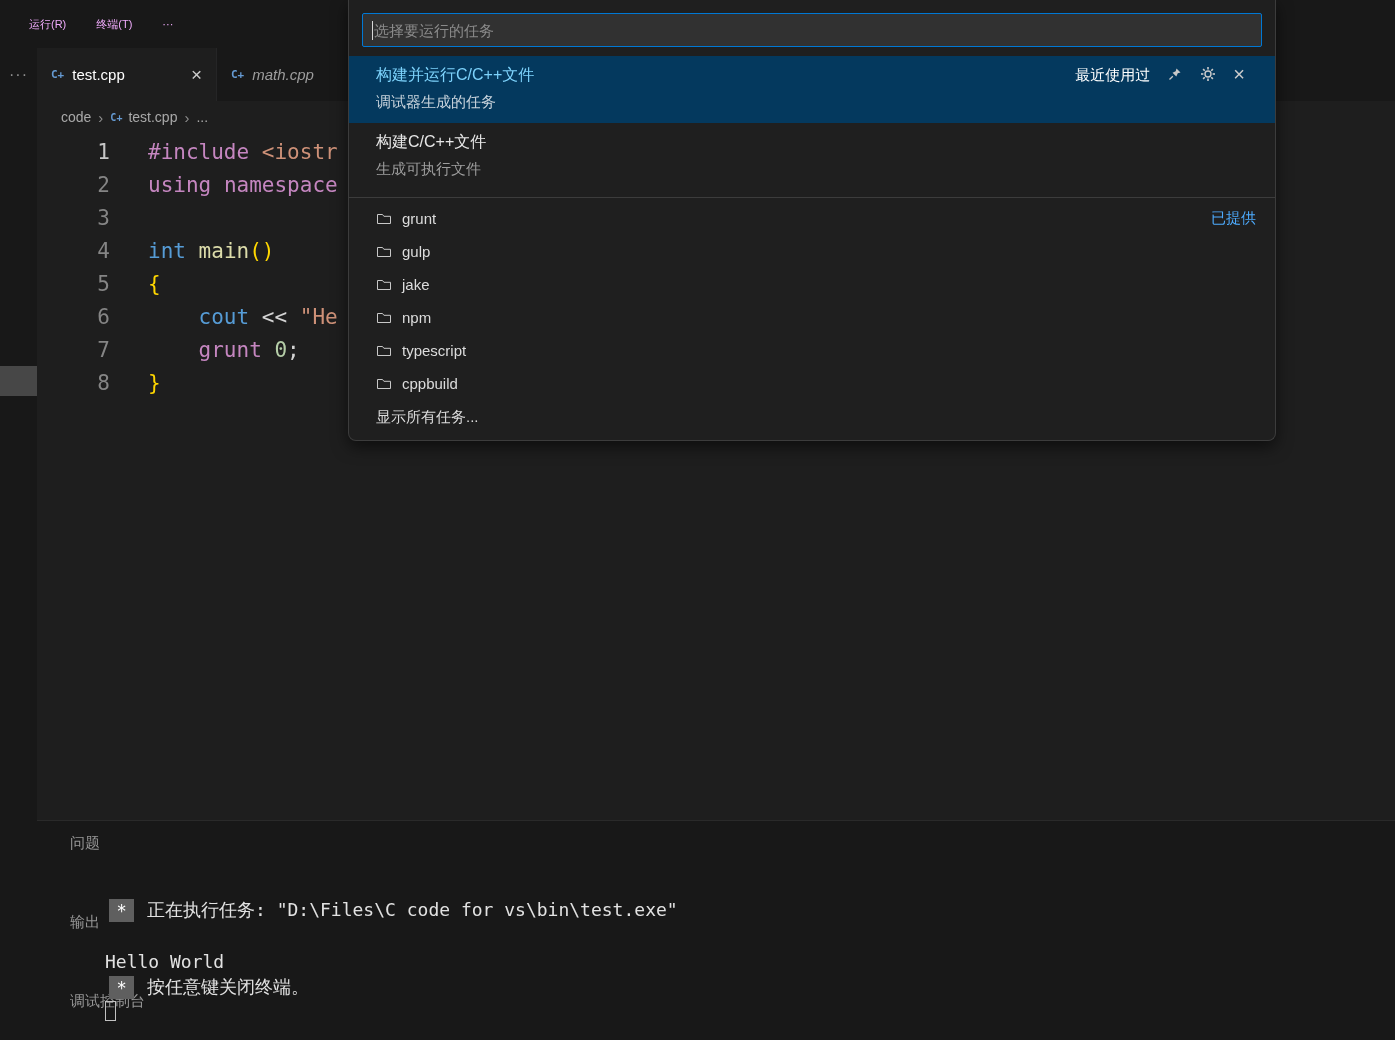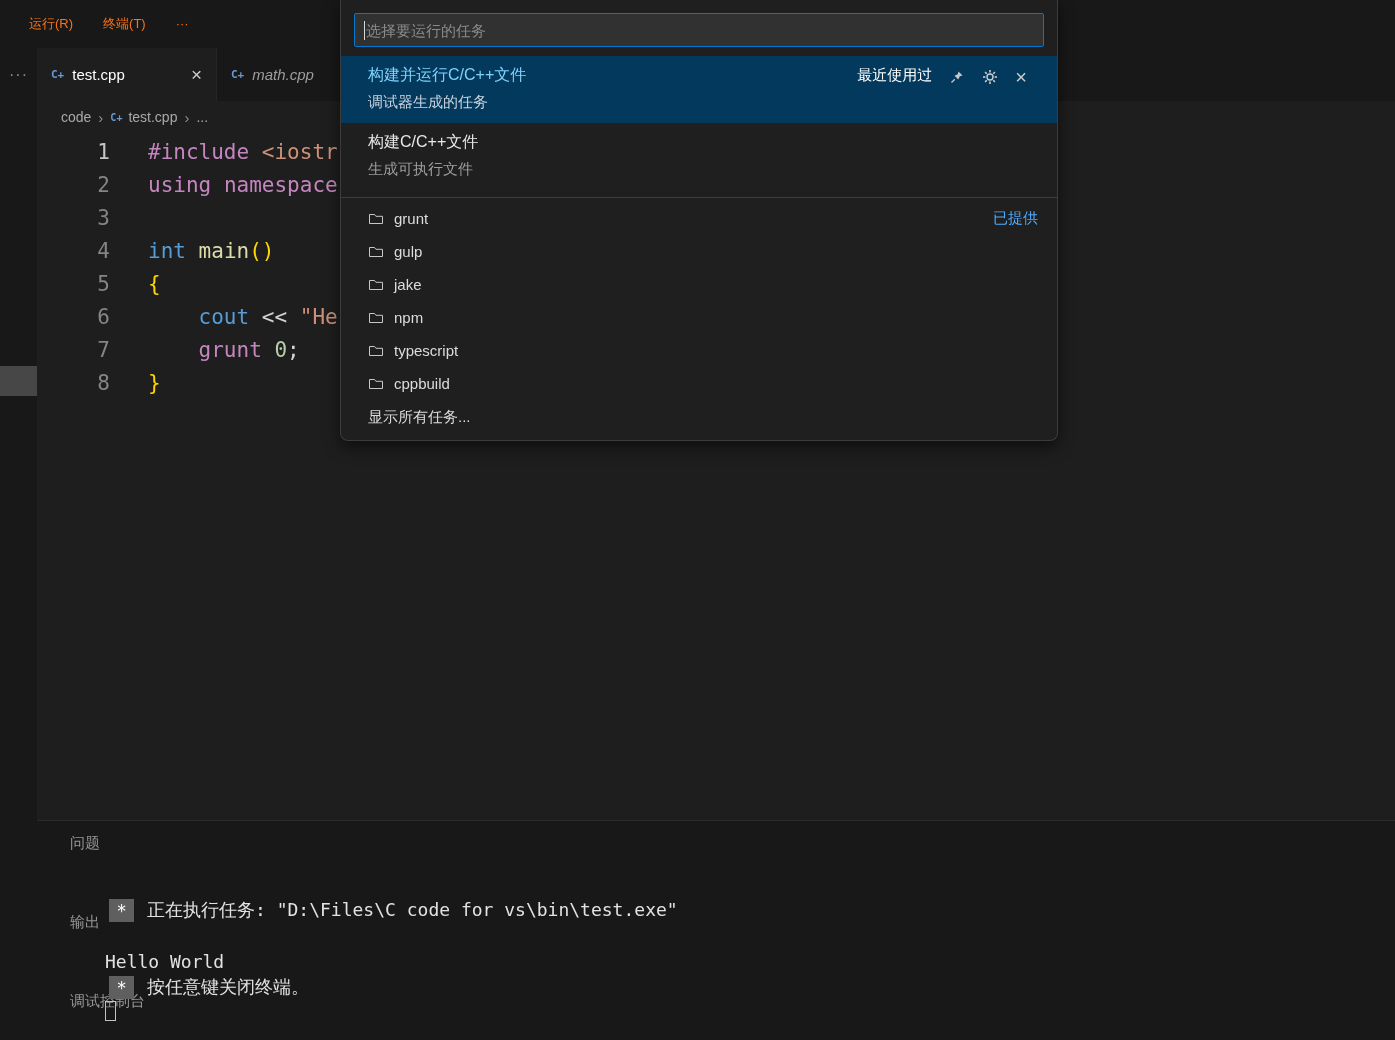--- a/index.html
+++ b/index.html
@@ -5,21 +5,21 @@
   * { margin:0; padding:0; box-sizing:border-box; }
   html,body { background:#1e1e1e; }
   #app {
     position:relative; width:1395px; height:1040px; overflow:hidden;
     background:#1e1e1e; font-family:"Liberation Sans", sans-serif;
     color:#cccccc;
   }
   
   .titlebar { position:absolute; top:0; left:0; width:100%; height:48px; background:#181818; z-index:2; }
   .menu { display:flex; align-items:center; height:48px; padding-left:14px; }
-  .menu-item { padding:0 15px; font-size:13px; color:#f97316; line-height:48px; cursor:default; }
+  .menu-item { padding:0 15px; font-size:11px; color:#f0abfc; line-height:48px; cursor:default; }
   
   .activity-strip { position:absolute; top:48px; left:0; width:37px; height:992px; background:#181818; z-index:2; }
   .activity-more { color:#8f8f8f; font-size:16px; text-align:center; margin-top:18px; letter-spacing:1px; }
   .activity-block { position:absolute; top:318px; left:0; width:37px; height:30px; background:#474747; }
   
   .tabbar { position:absolute; top:48px; left:37px; right:0; height:53px; background:#181818; display:flex; z-index:1; }
   .tab { display:flex; align-items:center; height:53px; padding:0 14px; border-right:1px solid #252526; font-size:15px; color:#9d9d9d; }
   .tab.active { background:#1e1e1e; color:#ffffff; width:180px; }
   .tab.preview { width:150px; }
   .tab.preview .tab-label { font-style:italic; }
@@ -42,31 +42,31 @@
   .panel { position:absolute; top:820px; left:37px; right:0; height:220px; background:#181818; border-top:1px solid #2a2a2a; z-index:1; }
   .panel-tabs { display:flex; align-items:flex-start; gap:39px; padding-left:33px; height:46px;flex-direction:column; }
   .panel-tab { font-size:15px; color:#969696; padding:13px 0 8px; }
   .panel-tab.active { color:#e7e7e7; border-bottom:1px solid #ffffff; padding-bottom:7px; }
   .terminal { position:absolute; top:52px; left:0; right:0; bottom:0; font-family:"DejaVu Sans Mono","Liberation Mono",monospace; font-size:18px; color:#e2e2e2; }
   .term-line { position:absolute; display:flex; align-items:center; white-space:pre; }
   .term-badge { display:inline-block; width:25px; height:23px; background:#5f5f5f; color:#ffffff; text-align:center; line-height:24px; font-size:17px; flex:none; }
   .term-dot { position:absolute; left:47px; top:904px; width:9px; height:9px; border-radius:50%; background:#3794ff; }
   .term-cursor { position:absolute; width:11px; height:20px; border:1px solid #c2c2c2; }
   
-  .quickpick { position:absolute; left:340px; top:0; width:718px; background:#1f1f1f; border:1px solid #3c3c3c; border-top:none; border-radius:0 0 8px 8px; box-shadow:0 6px 16px rgba(0,0,0,.55); z-index:10; padding-bottom:7px; }
+  .quickpick { position:absolute; left:348px; top:0; width:928px; background:#1f1f1f; border:1px solid #3c3c3c; border-top:none; border-radius:0 0 8px 8px; box-shadow:0 6px 16px rgba(0,0,0,.55); z-index:10; padding-bottom:7px; }
   .qp-input-wrap { margin:13px 13px 9px; height:34px; background:#313131; border:1px solid #0078d4; border-radius:2px; display:flex; align-items:center; padding-left:9px; }
   .qp-caret { width:1px; height:19px; background:#d7d7d7; flex:none; }
   .qp-input { flex:1; background:transparent; border:none; outline:none; color:#cccccc; font-size:15px; font-family:"Liberation Sans",sans-serif; padding-left:1px; }
   .qp-input::placeholder { color:#8a8a8a; opacity:1; }
   .qp-row2 { padding:9px 30px 11px 27px; }
   .qp-row2.selected { background:#04395e; }
   .qp-title-line { display:flex; align-items:center; }
   .qp-title { font-size:16px; color:#e8e8e8; }
   .qp-row2.selected .qp-title { color:#7dd3fc; }
-  .qp-right-cluster { margin-left:auto; display:flex; align-items:flex-end; gap:17px; }
+  .qp-right-cluster { margin-left:auto; display:flex; align-items:flex-start; gap:17px; }
   .qp-badge { font-size:15px; color:#ffffff; }
   .qp-icon-btn { display:flex; align-items:center; color:#cccccc; }
   .qp-x { font-size:20px; line-height:16px; color:#cccccc; }
   .qp-desc { margin-top:7px; font-size:15px; color:#9d9d9d; }
   .qp-row2.selected .qp-desc { color:#c9d4dd; }
   .qp-sep { height:1px; background:#3c3c3c; margin:7px 0 4px; }
   .qp-task { height:33px; display:flex; align-items:center; gap:10px; padding:0 19px 0 27px; font-size:15px; color:#dcdcdc; }
   .qp-task .qp-provided { margin-left:auto; color:#4daafc; }
   .qp-showall { height:33px; line-height:33px; padding-left:27px; font-size:15px; color:#dcdcdc; }
   svg { display:block; }

